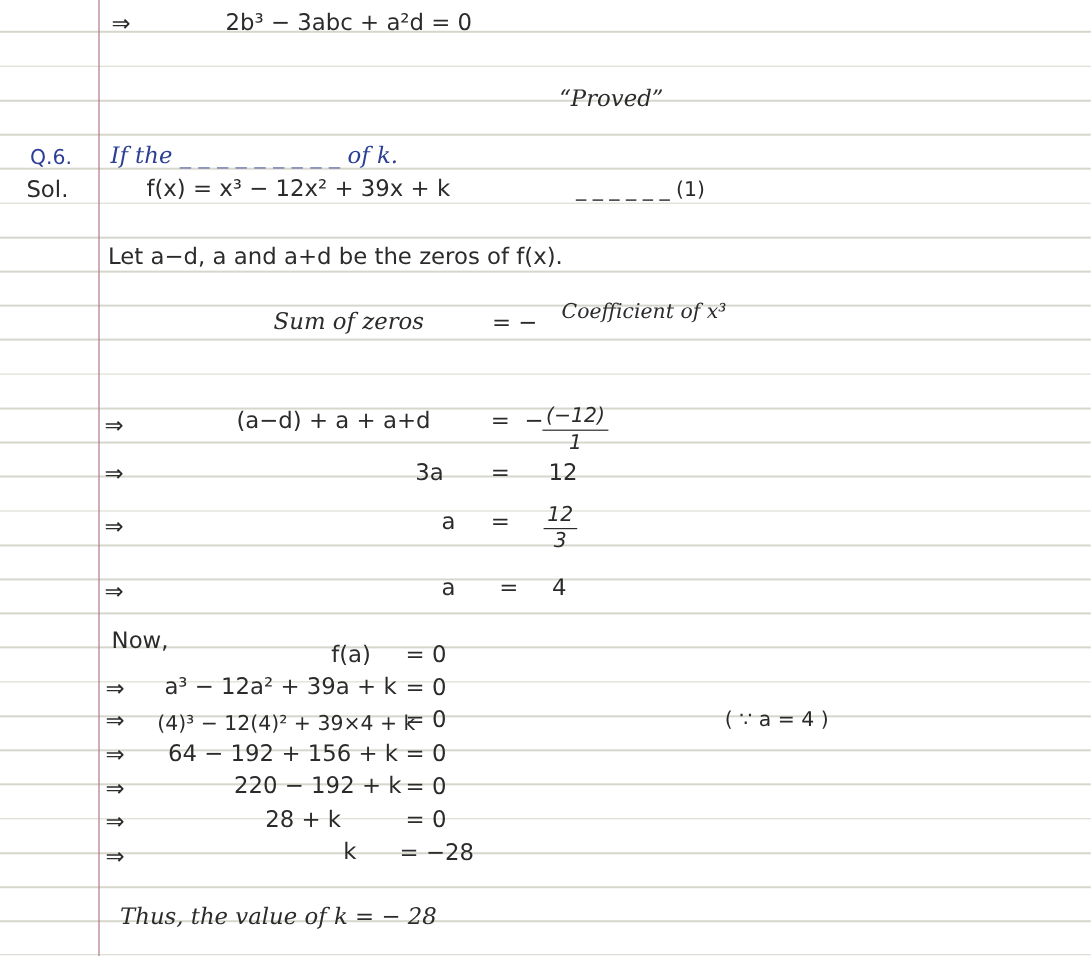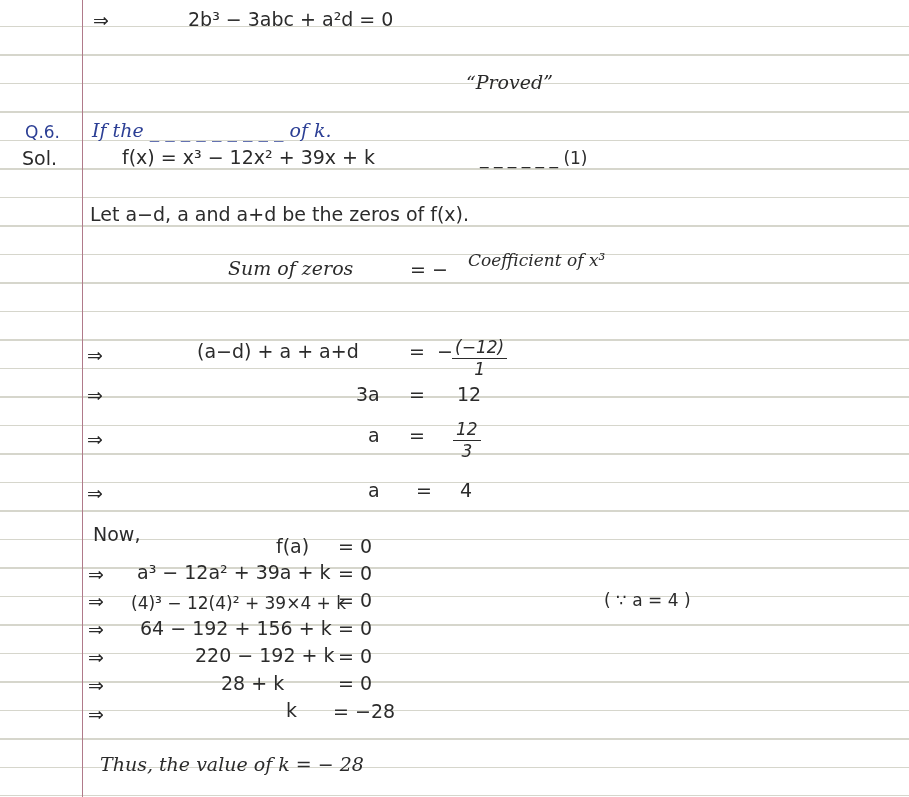--- a/index.html
+++ b/index.html
@@ -47,21 +47,21 @@
 <span class="t" style="left:87px;top:344px;">⇒</span>
 <span class="t" style="left:197px;top:340px;">(a−d) + a + a+d</span>
 <span class="t" style="left:409px;top:340px;">=</span>
 <span class="t" style="left:437px;top:340px;">−</span>
 <span class="frac" style="left:452px;top:338px;">
   <span class="num">(−12)</span>
   <span class="den">1</span>
 </span>
 
 <span class="t" style="left:87px;top:384px;">⇒</span>
-<span class="t" style="left:356px;top:383px;">3a</span>
+<span class="t" style="left:346px;top:383px;">3a</span>
 <span class="t" style="left:409px;top:383px;">=</span>
 <span class="t" style="left:457px;top:383px;">12</span>
 
 <span class="t" style="left:87px;top:428px;">⇒</span>
 <span class="t" style="left:368px;top:424px;">a</span>
 <span class="t" style="left:409px;top:424px;">=</span>
 <span class="frac" style="left:453px;top:420px;">
   <span class="num">12</span>
   <span class="den">3</span>
 </span>

